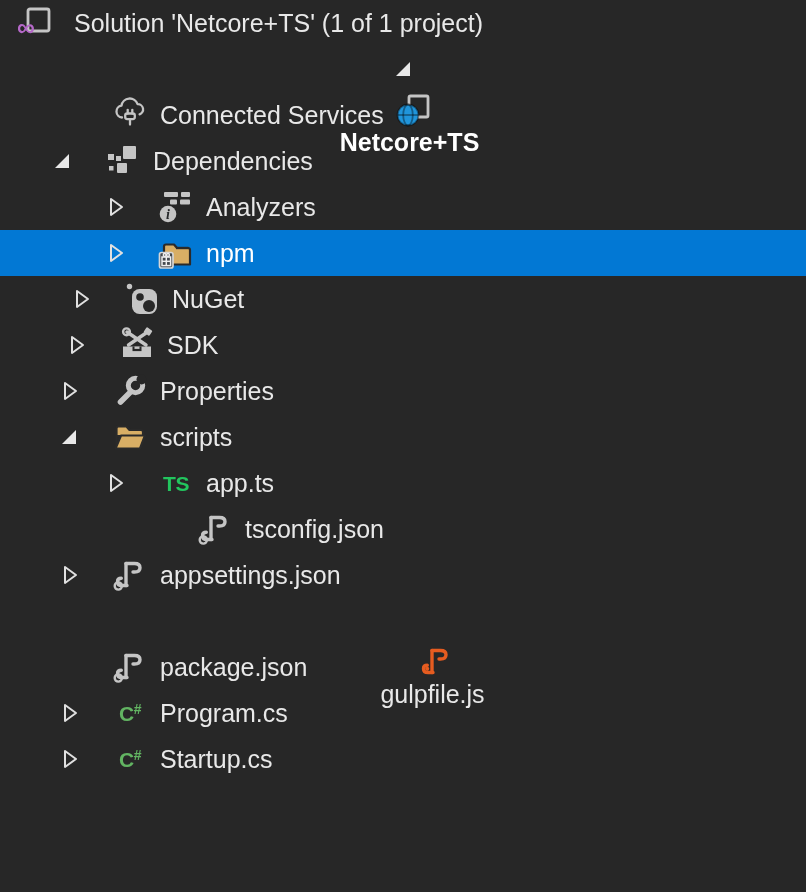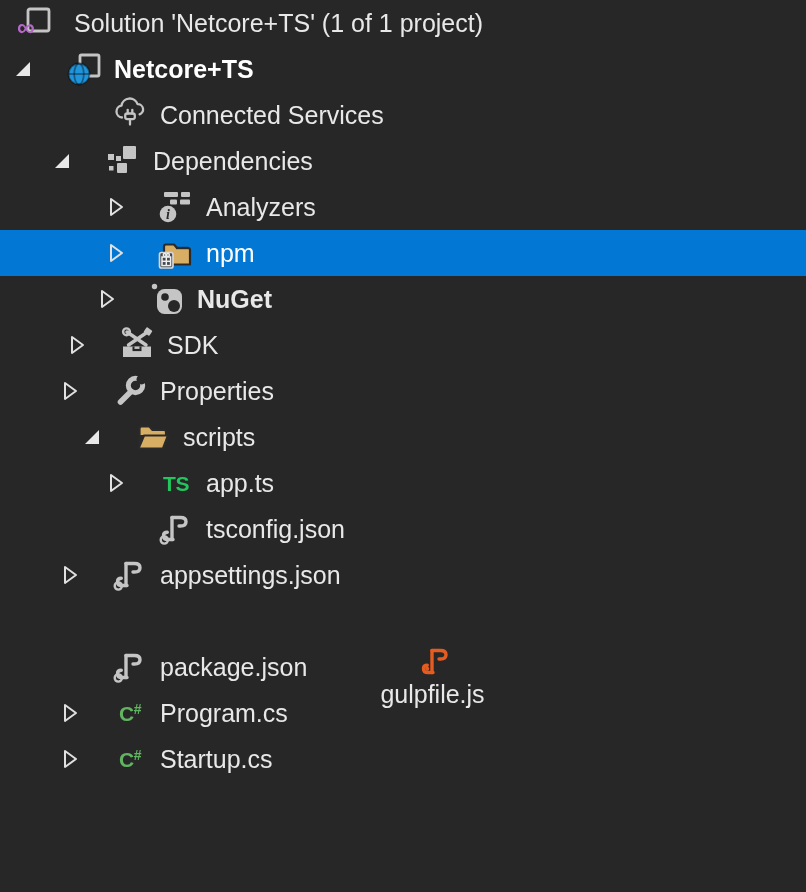--- a/index.html
+++ b/index.html
@@ -42,21 +42,21 @@
     <div class="row depth0" style="padding-left: 18px;">
 
     <span class="icon">
         <svg width="36" height="36" viewBox="0 0 36 36">
           <rect x="10" y="4" width="21" height="22" rx="2" fill="none" stroke="#C5C5C5" stroke-width="2.8"></rect>
     <text x="-1" y="31" font-size="25" font-weight="bold" fill="#B568C8">∞</text>
         </svg>
       </span>
     <span class="label">Solution 'Netcore+TS' (1 of 1 project)</span>
   </div>
-    <div class="row depth1 bold" style="padding-left: 1px;">
+    <div class="row depth1 bold" style="padding-left: 1px; flex-direction: column;">
     <span class="arrowbox">
         <svg width="18" height="22" viewBox="0 0 18 22">
           <polygon points="15,4 15,18 1,18" fill="#E8E8E8"></polygon>
         </svg>
       </span>
     <span class="icon">
         <svg width="36" height="36" viewBox="0 0 36 36">
           <rect x="14" y="4" width="19" height="21" rx="1.5" fill="none" stroke="#C5C5C5" stroke-width="2.8"></rect>
     <circle cx="13" cy="23" r="10.5" fill="#2095DB"></circle>
     <g fill="none" stroke="rgba(0,0,0,0.38)" stroke-width="1.8">
@@ -137,21 +137,21 @@
       <rect x="4" y="22" width="8.6" height="8.6"></rect>
       <line x1="8.3" y1="22" x2="8.3" y2="30.6"></line>
       <line x1="4" y1="26.3" x2="12.6" y2="26.3"></line>
       <circle cx="6.7" cy="20" r="1.4"></circle>
       <circle cx="10" cy="20" r="1.4"></circle>
     </g>
         </svg>
       </span>
     <span class="label">npm</span>
   </div>
-    <div class="row depth3" style="padding-left: 84px; font-weight: bold;">
+    <div class="row depth3" style="padding-left: 59px;">
     <span class="arrowbox">
         <svg width="18" height="22" viewBox="0 0 18 22">
           <polygon points="4,3 15,11 4,19" fill="none" stroke="#E0E0E0" stroke-width="2" stroke-linejoin="round"></polygon>
         </svg>
       </span>
     <span class="icon">
         <svg width="36" height="36" viewBox="0 0 36 36">
           <circle cx="5.5" cy="5.5" r="2.7" fill="#C5C5C5"></circle>
     <rect x="8" y="8" width="25" height="25" rx="7.5" fill="#C5C5C5"></rect>
     <circle cx="16" cy="16" r="3.8" fill="#272727"></circle>
@@ -189,21 +189,21 @@
       </span>
     <span class="icon">
         <svg width="36" height="36" viewBox="0 0 36 36">
           <line x1="8.5" y1="29" x2="19" y2="18.5" stroke="#C5C5C5" stroke-width="5.6" stroke-linecap="round"></line>
     <circle cx="23.5" cy="12.5" r="7.2" fill="none" stroke="#C5C5C5" stroke-width="5"></circle>
     <circle cx="29.5" cy="6.5" r="5" fill="#272727"></circle>
         </svg>
       </span>
     <span class="label">Properties</span>
   </div>
-    <div class="row depth2" style="padding-left: 70px;">
+    <div class="row depth2" style="padding-left: 47px;">
     <span class="arrowbox">
         <svg width="18" height="22" viewBox="0 0 18 22">
           <polygon points="15,4 15,18 1,18" fill="#E8E8E8"></polygon>
         </svg>
       </span>
     <span class="icon">
         <svg width="36" height="36" viewBox="0 0 36 36">
           <path d="M4.5 27 V9.5 a2 2 0 0 1 2 -2 h8 l3 3.5 h11.5 a2 2 0 0 1 2 2 V17 h-26.5 z" fill="#D8AE65" stroke="#2a2a2a" stroke-width="2.2" stroke-linejoin="round"></path>
     <path d="M3.5 29.5 L9 16.5 h24 L28 29.5 z" fill="#D8AE65" stroke="#2a2a2a" stroke-width="2.2" stroke-linejoin="round"></path>
         </svg>
@@ -214,21 +214,21 @@
     <span class="arrowbox">
         <svg width="18" height="22" viewBox="0 0 18 22">
           <polygon points="4,3 15,11 4,19" fill="none" stroke="#E0E0E0" stroke-width="2" stroke-linejoin="round"></polygon>
         </svg>
       </span>
     <span class="icon">
         <span class="txt-icon" style="color:#22c55e">TS</span>
       </span>
     <span class="label">app.ts</span>
   </div>
-    <div class="row depth3" style="padding-left: 93px;">
+    <div class="row depth3" style="padding-left: 93px; margin-left: 39px;">
     <span class="arrowbox"></span>
     <span class="icon">
         <svg width="36" height="36" viewBox="0 0 36 36">
           <g fill="none" stroke="#C5C5C5" stroke-width="3.4" stroke-linecap="round">
      <path d="M14 6.5 h8.5 q5.5 0 5.5 4.25 q0 4.25 -5.5 4.25 h-1.5"></path>
      <path d="M14 6.5 V28.5"></path>
      <path d="M15 28.5 H10 q-4.5 0 -4.5 -3.8 q0 -3.4 3.8 -3.4"></path>
    </g>
           <circle cx="6.3" cy="29" r="3.6" fill="none" stroke="#C5C5C5" stroke-width="2.4"></circle>
         </svg>

